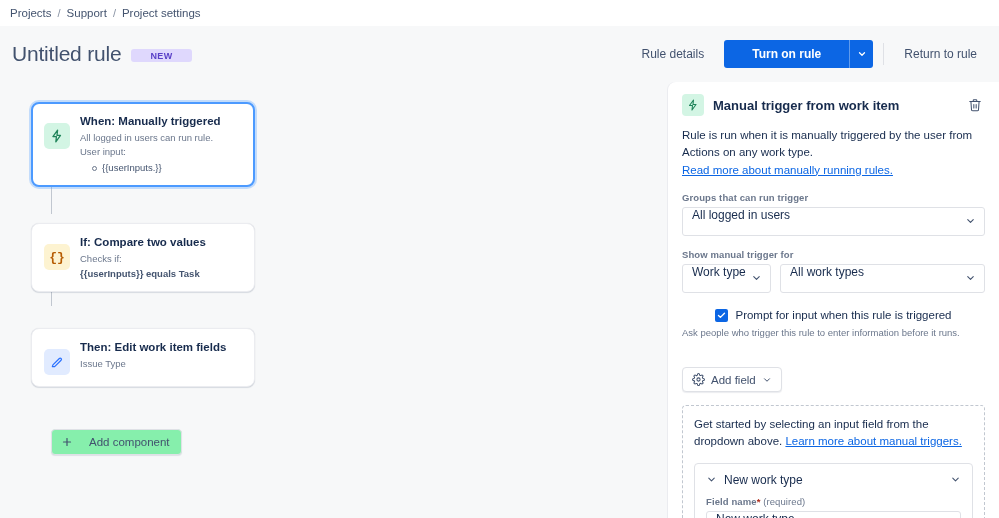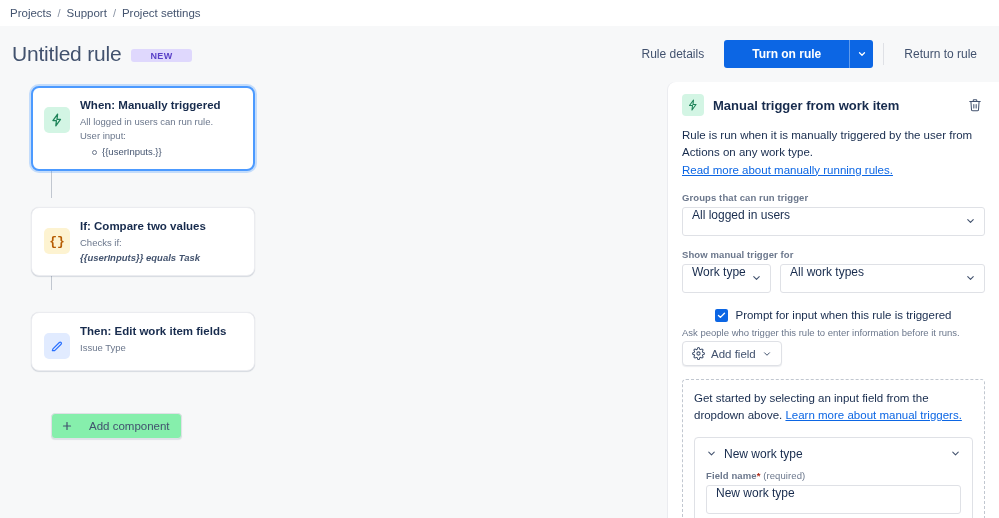--- a/index.html
+++ b/index.html
@@ -62,21 +62,21 @@
     white-space: nowrap;
   }
   .btn-split-arrow {
     background: #0c66e4; color: #fff; border: none; border-left: 1px solid rgba(255,255,255,.35);
     cursor: pointer; width: 24px; display: flex; align-items: center; justify-content: center;
   }
   .divider-v { width: 1px; height: 22px; background: #dfe1e6; margin: 0 10px; }
 
   
   .canvas {
-    position: absolute; left: 0; top: 76px; width: 668px; bottom: 0;
+    position: absolute; left: 0; top: 92px; width: 668px; bottom: 0;
     background: #f7f8f9;
     overflow: hidden;
   }
   .tree { position: relative; padding: 10px 0 0 31px; }
   .connector {
     position: absolute; left: 51px; width: 1px; background: #c1c7d0;
   }
   .conn-1 { top: 86px; height: 36px; }
   .conn-2 { top: 178px; height: 36px; }
   .conn-3 { top: 252px; height: 42px; }
@@ -102,21 +102,21 @@
     flex: 0 0 auto; width: 26px; height: 26px; border-radius: 5px;
     display: flex; align-items: center; justify-content: center;
     margin-top: 9px;
   }
   .icon-trigger { background: #d3f5e4; color: #1f845a; }
   .icon-condition { background: #fdf3d1; color: #b65c02; font-weight: 700; font-size: 13px; font-family: "Liberation Mono", monospace; }
   .icon-action { background: #e1ebff; color: #2970ff; }
   .node-body { min-width: 0; flex: 1; }
   .node-title { font-size: 11.5px; font-weight: 700; color: #172b4d; line-height: 1.35; }
   .node-sub { font-size: 9.5px; color: #6b778c; line-height: 1.45; margin-top: 1px; }
-  .node-sub.strong { color: #44546f; font-weight: 600; font-style: italic; }
+  .node-sub.strong { color: #44546f; font-weight: 600; }
   .node-bullets { margin: 2px 0 0; padding: 0 0 0 12px; list-style: none; }
   .node-bullets li {
     font-size: 9.5px; color: #44546f; line-height: 1.5; position: relative; padding-left: 10px;
   }
   .node-bullets li::before {
     content: ""; position: absolute; left: 0; top: 5px;
     width: 3px; height: 3px; border-radius: 50%;
     border: 1px solid #6b778c; background: transparent;
   }
 
@@ -179,21 +179,21 @@
 
   .checkline { display: flex; align-items: center; gap: 7px; margin-top: 16px; justify-content: center; }
   .cbox {
     width: 13px; height: 13px; border-radius: 2px; background: #0c66e4;
     display: flex; align-items: center; justify-content: center; flex: 0 0 auto; cursor: pointer;
   }
   .checkline-label { font-size: 11.5px; color: #172b4d; }
   .check-help { font-size: 9.5px; color: #6b778c; margin-top: 4px; line-height: 1.4; }
 
   .addfield-btn {
-    margin-top: 2px;
+    margin-top: 28px;
     display: inline-flex; align-items: center; gap: 6px;
     background: #fff; border: 1px solid #dfe1e6; border-radius: 4px;
     box-shadow: 0 1px 1px rgba(9,30,66,.08);
     padding: 5px 9px; cursor: pointer;
     font-size: 11.5px; color: #42526e; font-family: inherit; font-weight: 500;
   }
 
   .dashed-box {
     margin-top: 13px;
     border: 1px dashed #c1c7d0; border-radius: 4px;

